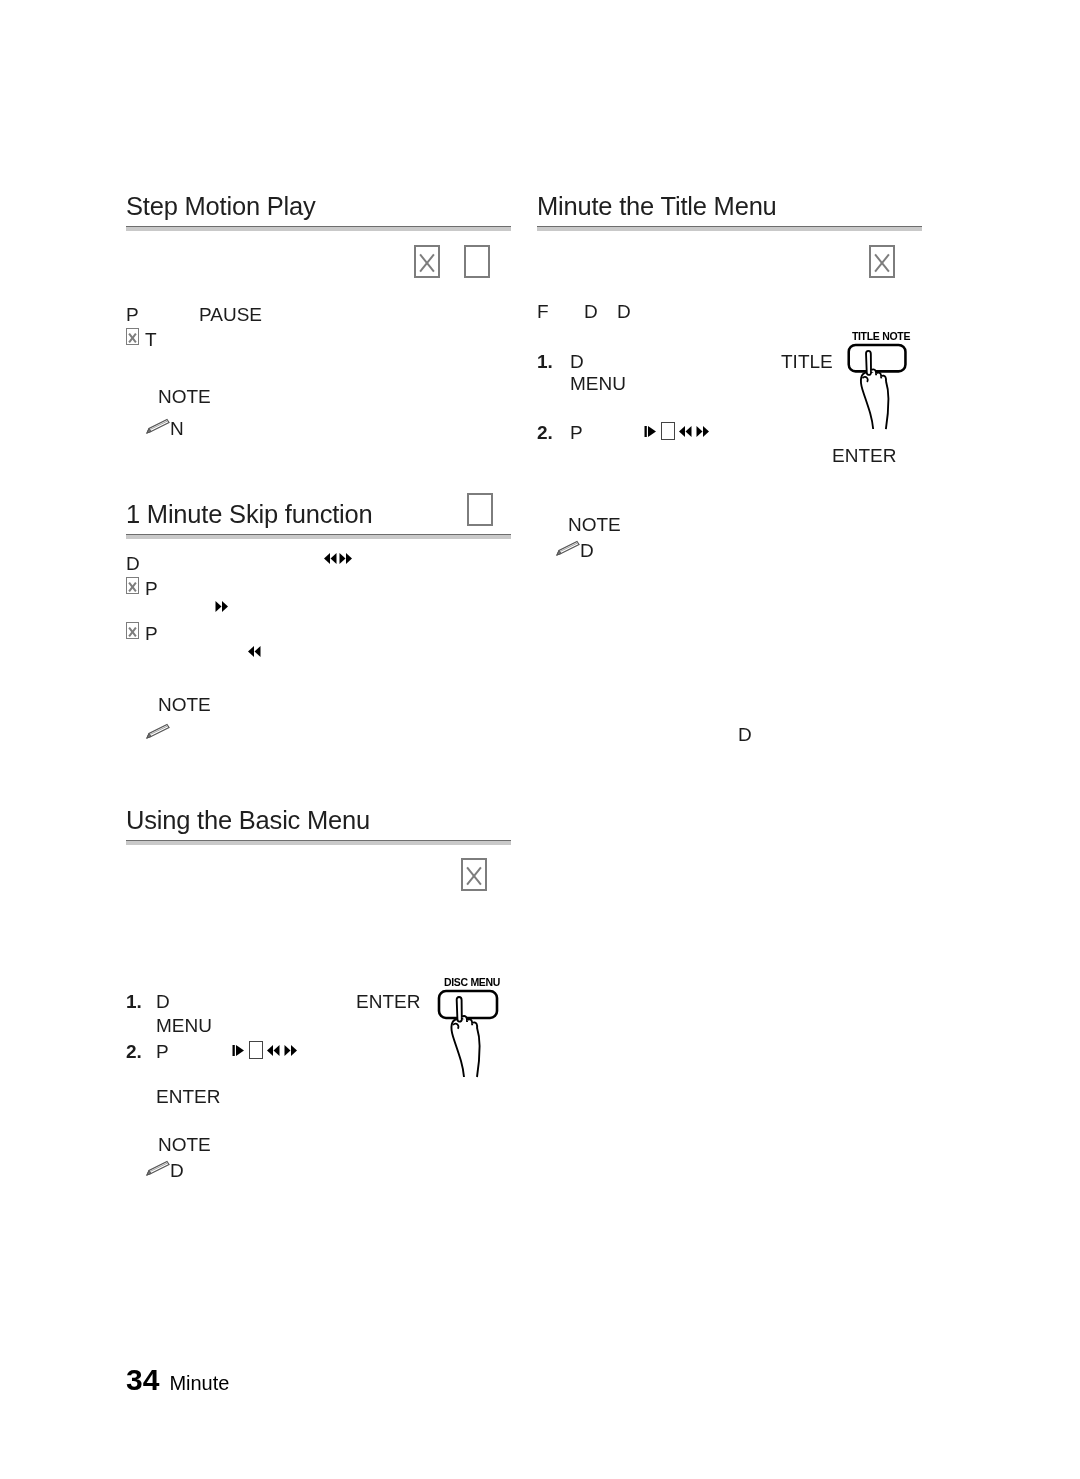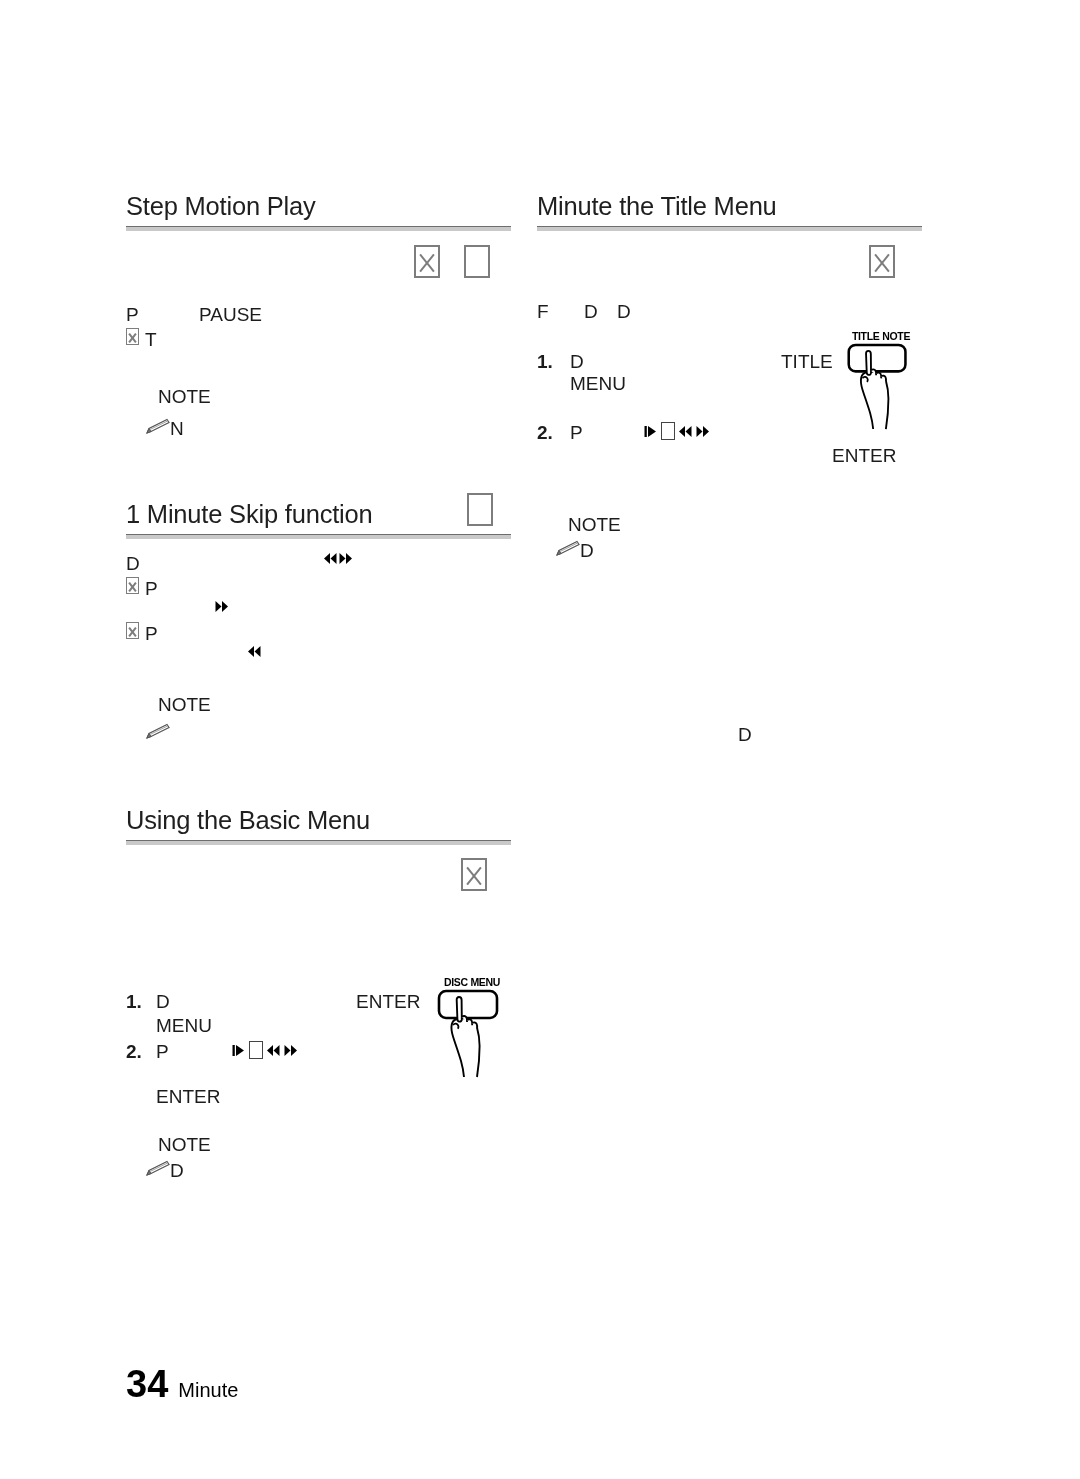--- a/index.html
+++ b/index.html
@@ -148,21 +148,21 @@
   
   .footer {
     position: absolute;
     left: 126px;
     top: 1363px;
     display: flex;
     align-items: baseline;
     gap: 10px;
   }
   .footer .pg {
-    font-size: 38px;
+    font-size: 30px;
     font-weight: bold;
     color: #000;
   }
   .footer .lang {
     font-size: 20px;
     color: #000;
   }
 </style>
 </head>
 <body>

